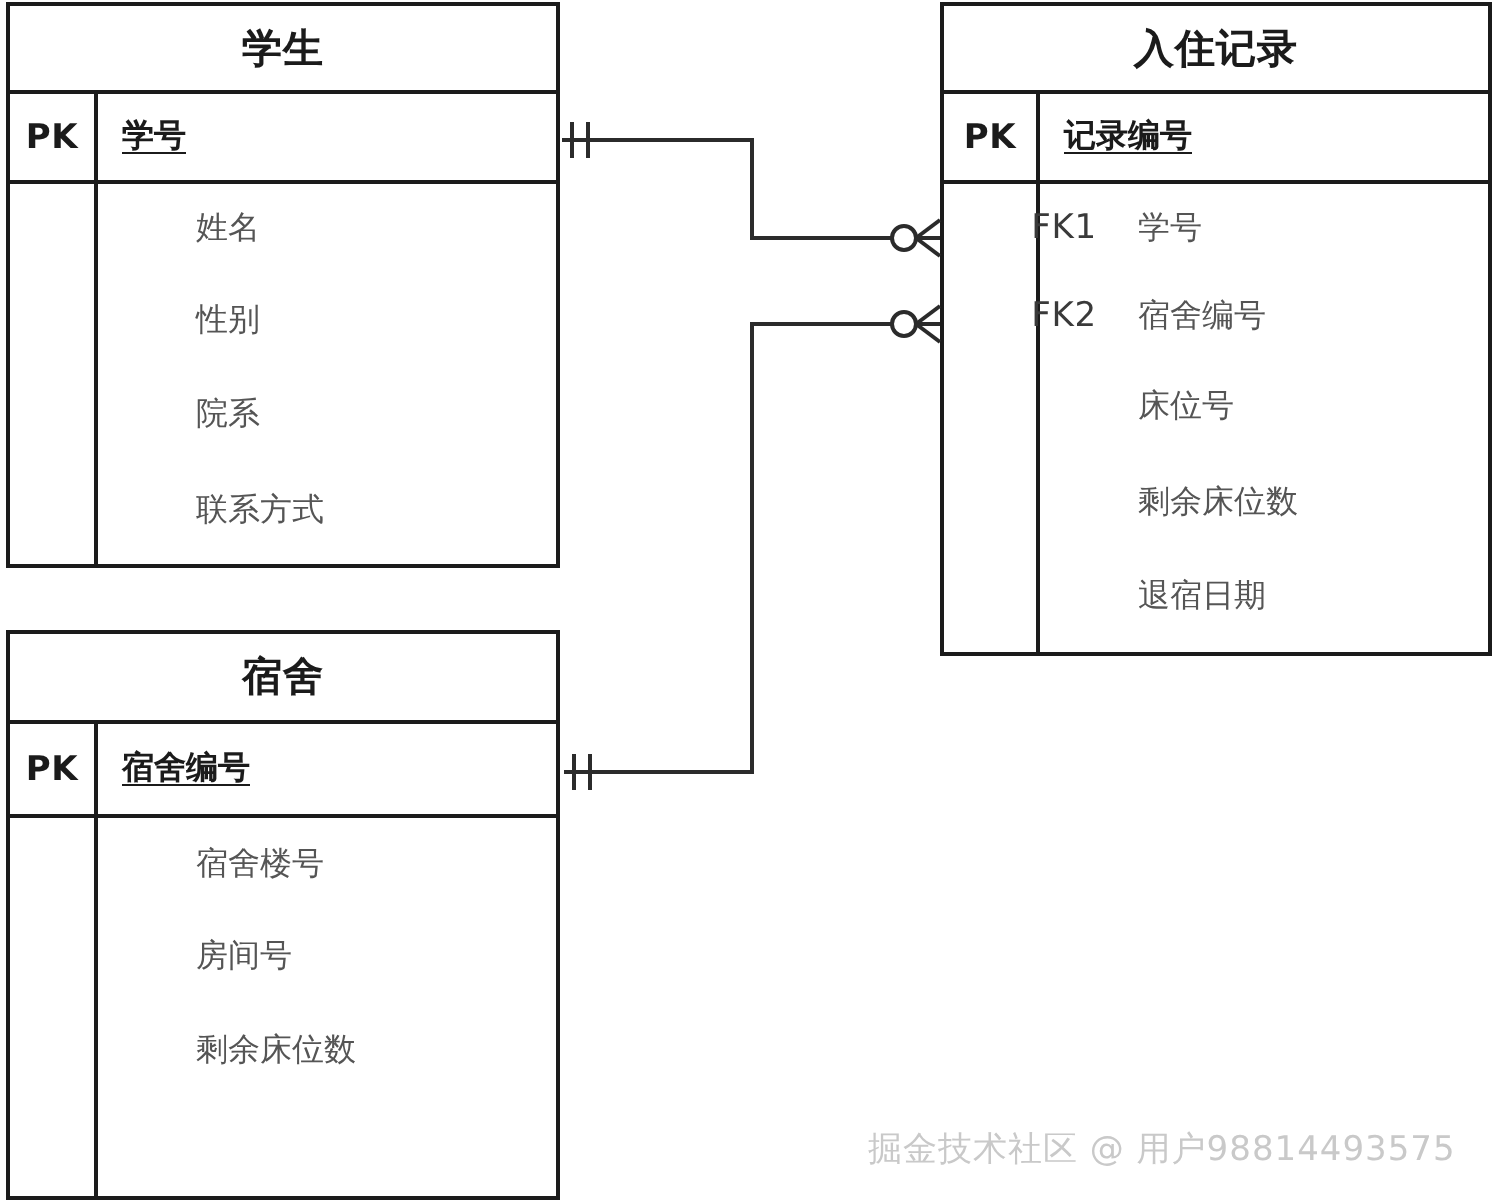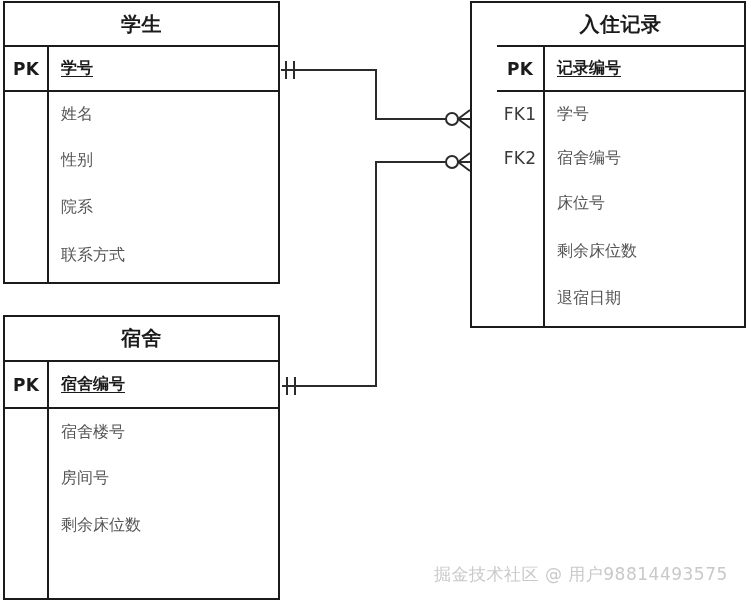--- a/index.html
+++ b/index.html
@@ -57,20 +57,21 @@
   .pk-section {
     box-sizing: border-box;
     width: 100%;
     border-bottom: 2px solid #1b1b1b;
     position: relative;
   }
   .attr-section {
     box-sizing: border-box;
     width: 100%;
     position: relative;
+    margin-left: 37px;
   }
   .row {
     box-sizing: border-box;
     display: flex;
     align-items: center;
     width: 100%;
     position: relative;
   }
   .row .keycell {
     box-sizing: border-box;
@@ -160,21 +161,21 @@
           <div class="namecell">院系</div>
         </div>
         <div class="row" style="height:49px;">
           <div class="keycell" style="width:42px;"></div>
           <div class="namecell">联系方式</div>
         </div>
       </div>
     </div>
   </div>
 
-  <div class="entity" id="entity-checkin" style="left:470px; top:1px; width:276px; height:327px;padding-left:25px;">
+  <div class="entity" id="entity-checkin" style="left:470px; top:1px; width:276px; height:327px;">
     <div class="entity-title" style="height:44px;">入住记录</div>
     <div class="entity-body" style="height:279px;">
       <div class="keycol-divider" style="left:46px;"></div>
       <div class="pk-section" style="height:45px;">
         <div class="row pk-row" style="height:43px;">
           <div class="keycell" style="width:46px;">PK</div>
           <div class="namecell">记录编号</div>
         </div>
       </div>
       <div class="attr-section" style="height:232px;">

